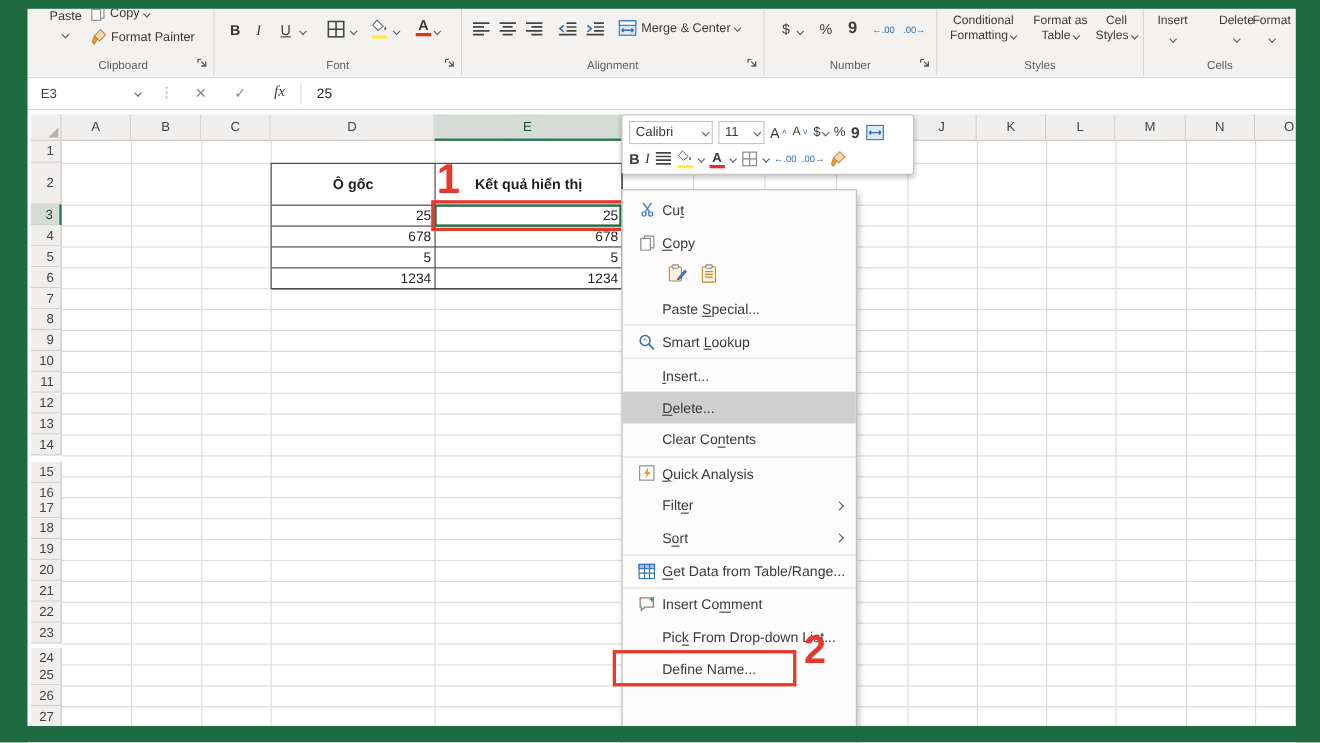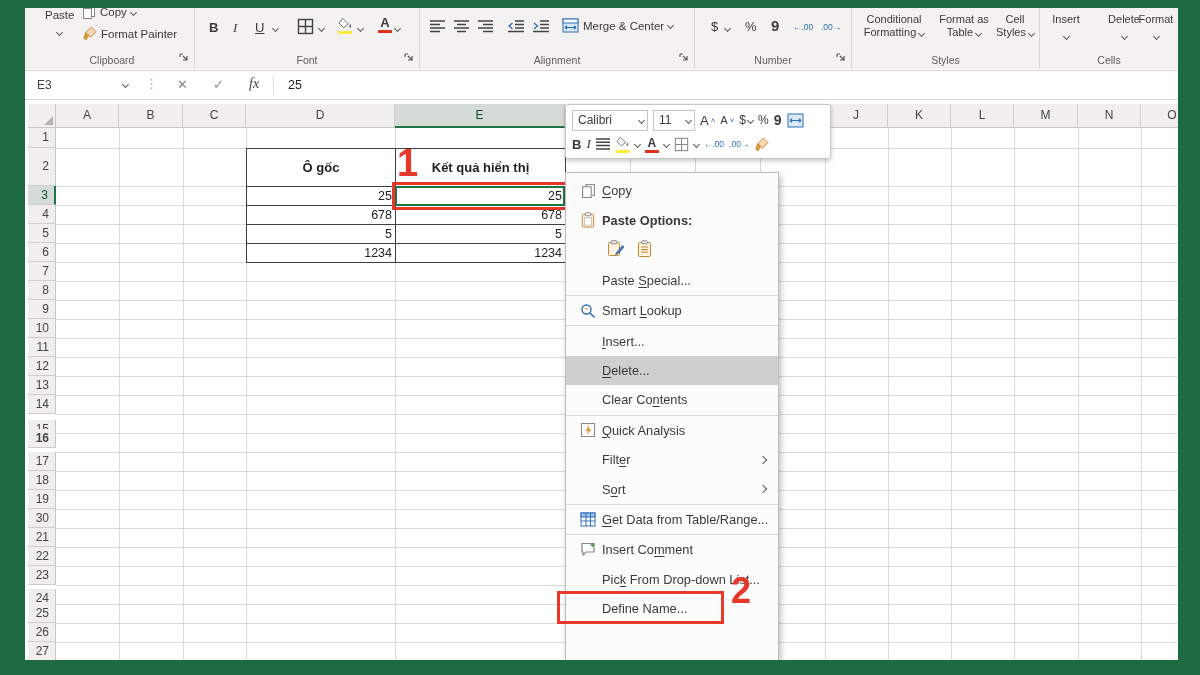--- a/index.html
+++ b/index.html
@@ -314,25 +314,25 @@
         <div class="rowhdr" style="top: 143px; height: 19px; line-height: 18px;">6</div>
         <div class="rowhdr" style="top: 162px; height: 19px; line-height: 18px;">7</div>
         <div class="rowhdr" style="top: 181px; height: 19px; line-height: 18px;">8</div>
         <div class="rowhdr" style="top: 200px; height: 19px; line-height: 18px;">9</div>
         <div class="rowhdr" style="top: 219px; height: 19px; line-height: 18px;">10</div>
         <div class="rowhdr" style="top: 238px; height: 19px; line-height: 18px;">11</div>
         <div class="rowhdr" style="top: 257px; height: 19px; line-height: 18px;">12</div>
         <div class="rowhdr" style="top: 276px; height: 19px; line-height: 18px;">13</div>
         <div class="rowhdr" style="top: 295px; height: 19px; line-height: 18px;">14</div>
         <div class="rowhdr" style="top: 320px; height: 19px; line-height: 18px;">15</div>
-        <div class="rowhdr" style="top: 329px; height: 19px; line-height: 18px; font-weight: bold;">16</div>
+        <div class="rowhdr" style="top: 339px; height: 19px; line-height: 18px;">16</div>
         <div class="rowhdr" style="top: 352px; height: 19px; line-height: 18px;">17</div>
         <div class="rowhdr" style="top: 371px; height: 19px; line-height: 18px;">18</div>
         <div class="rowhdr" style="top: 390px; height: 19px; line-height: 18px;">19</div>
-        <div class="rowhdr" style="top: 409px; height: 19px; line-height: 18px;">30</div>
+        <div class="rowhdr" style="top: 409px; height: 19px; line-height: 18px;">20</div>
         <div class="rowhdr" style="top: 428px; height: 19px; line-height: 18px;">21</div>
         <div class="rowhdr" style="top: 447px; height: 19px; line-height: 18px;">22</div>
         <div class="rowhdr" style="top: 466px; height: 19px; line-height: 18px;">23</div>
         <div class="rowhdr" style="top: 462px; height: 19px; line-height: 18px; margin-top: 27px;">24</div>
         <div class="rowhdr" style="top: 504px; height: 19px; line-height: 18px;">25</div>
         <div class="rowhdr" style="top: 523px; height: 19px; line-height: 18px;">26</div>
         <div class="rowhdr" style="top: 542px; height: 19px; line-height: 18px;">27</div>
       </div>
     <div class="xtable" id="xtable" style="left: 221px; top: 48px; width: 320px; height: 115px;">
         <div class="tcell hdr" style="left: 0px; top: 0px; width: 149px; height: 38px;">Ô gốc</div>
@@ -407,36 +407,36 @@
       <svg width="15" height="15" viewBox="0 0 16 16">
           <path d="M10 1 L15 6 L9 12 L4 7 Z" fill="#f5d8b8" stroke="#c8882f"></path>
           <path d="M4 7 L2 13 L4 15 L7 10 Z" fill="#e59b3c" stroke="#c8882f"></path>
         </svg>
     </div>
   </div>
 
   <div class="menu" id="ctxmenu">
       <div class="mitem">
         <span class="mic">
+          <svg width="15" height="15" viewBox="0 0 16 16">
+            <path d="M4 1.5 L10 10 M12 1.5 L6 10" stroke="#4a7ebd" stroke-width="1.4" fill="none"></path>
+            <circle cx="4.8" cy="12.3" r="2" stroke="#4a7ebd" stroke-width="1.3" fill="none"></circle>
+            <circle cx="11.2" cy="12.3" r="2" stroke="#4a7ebd" stroke-width="1.3" fill="none"></circle>
+          </svg>
+        </span>
+        <span class="mlabel">Cu<u>t</u></span>
+      </div>
+      <div class="mitem">
+        <span class="mic">
           <svg width="15" height="15" viewBox="0 0 14 14">
             <rect x="4.5" y="1.5" width="8" height="10" fill="#fff" stroke="#8a8886"></rect>
             <rect x="1.5" y="3.5" width="8" height="10" fill="#fff" stroke="#8a8886"></rect>
           </svg>
         </span>
         <span class="mlabel"><u>C</u>opy</span>
-      </div>
-      <div class="mitem bold">
-        <span class="mic">
-          <svg width="16" height="16" viewBox="0 0 17 17">
-            <rect x="2.5" y="2.5" width="12" height="13.5" rx="1" fill="#fdf3e3" stroke="#c8882f"></rect>
-            <rect x="5.5" y="0.8" width="6" height="3.2" rx="1" fill="#eef2f7" stroke="#8a8886"></rect>
-            <rect x="4.8" y="6" width="7.4" height="8" fill="#fff" stroke="#c4c2c0"></rect>
-          </svg>
-        </span>
-        <span class="mlabel">Paste Options:</span>
       </div>
       <div class="mpasterow">
         <span><svg width="19" height="19" viewBox="0 0 19 19">
             <rect x="2.5" y="3.5" width="11" height="13" rx="1" fill="#fdf3e3" stroke="#c8882f"></rect>
             <rect x="5" y="1.8" width="6" height="3" rx="1" fill="#eef2f7" stroke="#8a8886"></rect>
             <path d="M16.5 6.5 L11 13 L9.5 15.5 L12.5 14.5 L18 8 Z" fill="#4a7ebd" stroke="#2f5f97" stroke-width="0.8"></path>
           </svg></span>
         <span><svg width="19" height="19" viewBox="0 0 19 19">
             <rect x="3.5" y="3.5" width="12" height="14" rx="1" fill="#fdf3e3" stroke="#c8882f"></rect>
             <rect x="6.5" y="1.8" width="6" height="3" rx="1" fill="#eef2f7" stroke="#8a8886"></rect>

